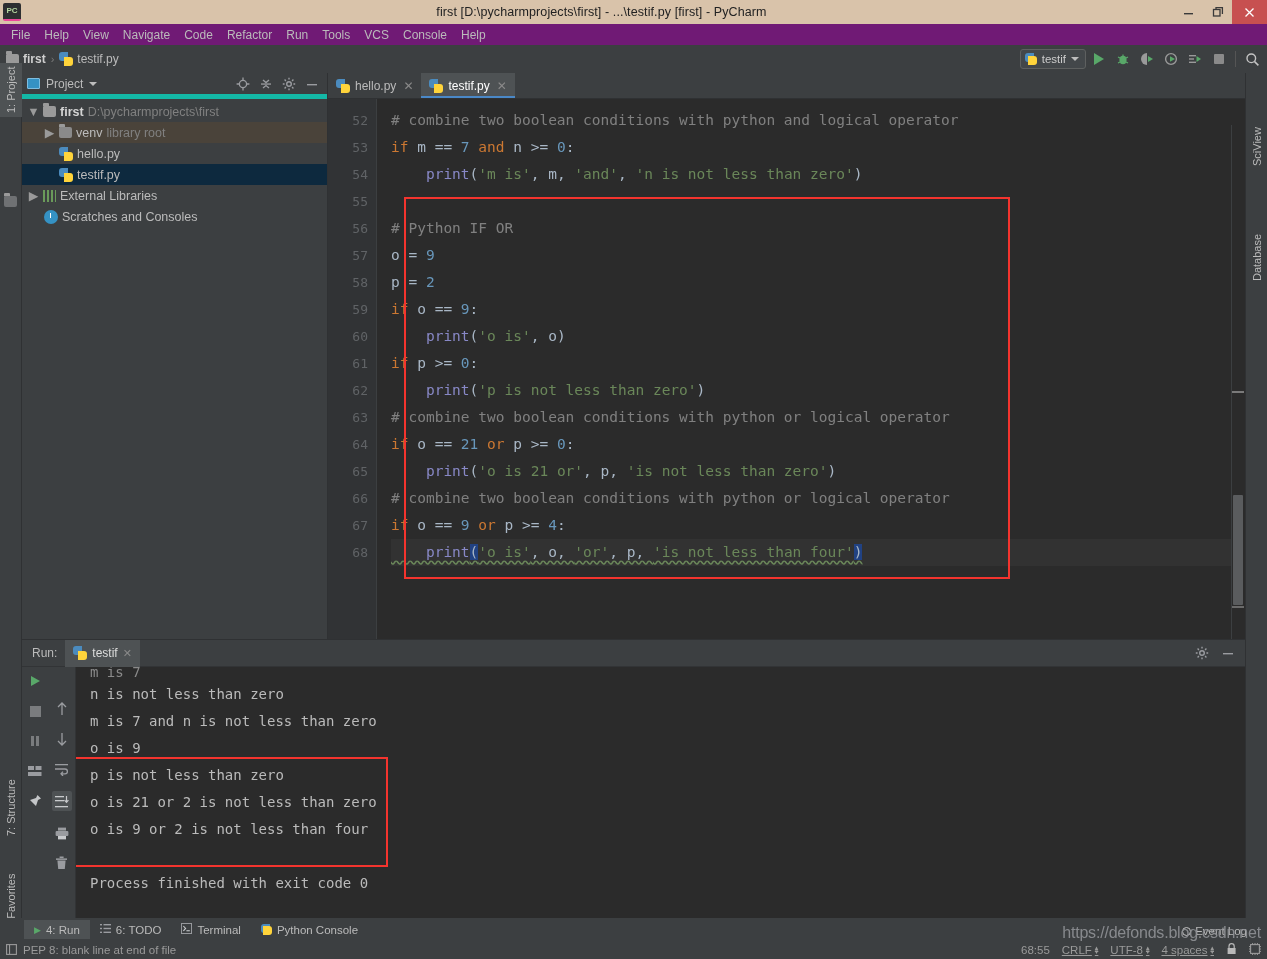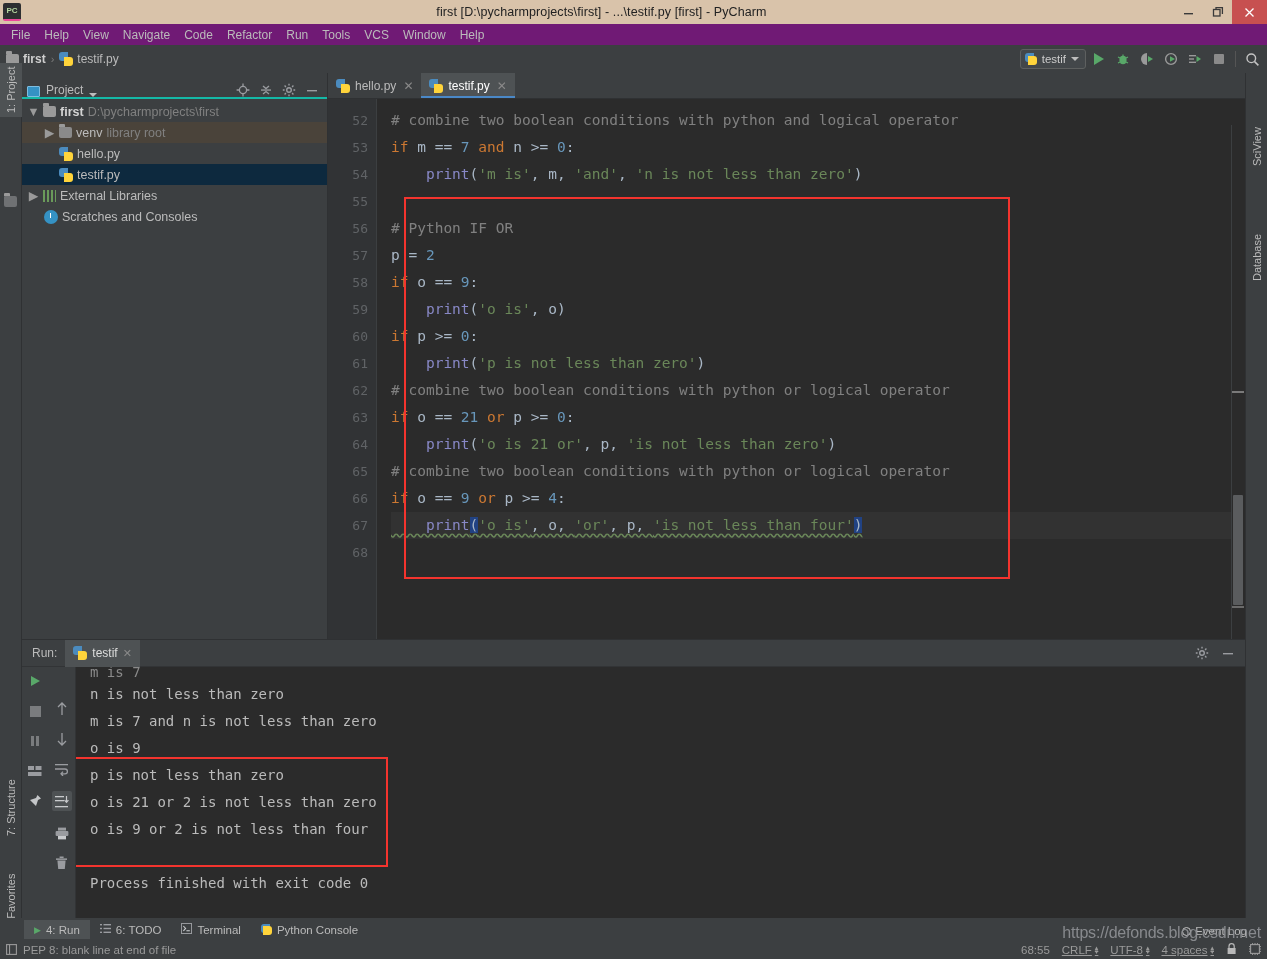--- a/index.html
+++ b/index.html
@@ -125,22 +125,22 @@
     position: absolute; right: 0; top: 73px; width: 22px; height: 845px;
     background: #3c3f41; border-left: 1px solid #2f3133;
   }
 
   
   .projpanel {
     position: absolute; left: 22px; top: 73px; width: 306px; height: 566px;
     background: #3c3f41; border-right: 1px solid #2f3133;
   }
   .proj-header {
-    height: 26px; display: flex; align-items: flex-end; padding: 0 5px; gap: 6px;
-    border-bottom: 2px solid #14b8a6;
+    height: 26px; display: flex; align-items: center; padding: 0 5px; gap: 6px;
+    border-bottom: 5px solid #14b8a6;
   }
   .proj-title { font-size: 12px; color: #bbbbbb; }
   .blue-sq {
     width: 13px; height: 11px; background: #3592c4; border: 1px solid #7ebde0; border-radius: 1px;
   }
   .proj-actions { margin-left: auto; display: flex; align-items: center; gap: 9px; padding-right: 3px; }
   .ic { color: #9a9ca0; display: flex; align-items: center; justify-content: center; }
 
   .tree { padding-top: 2px; font-size: 12.5px; color: #bbbbbb; }
   .trow {
@@ -334,21 +334,21 @@
   <div class="menubar">
     <div class="menu-item">File</div>
     <div class="menu-item">Help</div>
     <div class="menu-item">View</div>
     <div class="menu-item">Navigate</div>
     <div class="menu-item">Code</div>
     <div class="menu-item">Refactor</div>
     <div class="menu-item">Run</div>
     <div class="menu-item">Tools</div>
     <div class="menu-item">VCS</div>
-    <div class="menu-item">Window</div>
+    <div class="menu-item">Console</div>
     <div class="menu-item">Help</div>
   </div>
 
   <div class="navbar">
     <div class="crumb bold">
       <span class="folder-ico"></span>
       <span class="label">first</span>
     </div>
     <span class="crumb-sep">›</span>
     <div class="crumb">
@@ -544,20 +544,21 @@
         <div class="cl"><span class="c-com"># combine two boolean conditions with python and logical operator</span></div>
 
         <div class="cl"><span class="c-kw">if</span><span class="c-op"> m == </span><span class="c-num">7</span><span class="c-op"> </span><span class="c-kw">and</span><span class="c-op"> n &gt;= </span><span class="c-num">0</span><span class="c-op">:</span></div>
 
         <div class="cl"><span class="c-op">    </span><span class="c-fn">print</span><span class="c-op">(</span><span class="c-str">'m is'</span><span class="c-op">, m, </span><span class="c-str">'and'</span><span class="c-op">, </span><span class="c-str">'n is not less than zero'</span><span class="c-op">)</span></div>
 
         <div class="cl"></div>
 
         <div class="cl"><span class="c-com"># Python IF OR</span></div>
 
+        <div class="cl"><span class="c-op">o = </span><span class="c-num">9</span></div>
 
         <div class="cl"><span class="c-op">p = </span><span class="c-num">2</span></div>
 
         <div class="cl"><span class="c-kw">if</span><span class="c-op"> o == </span><span class="c-num">9</span><span class="c-op">:</span></div>
 
         <div class="cl"><span class="c-op">    </span><span class="c-fn">print</span><span class="c-op">(</span><span class="c-str">'o is'</span><span class="c-op">, o)</span></div>
 
         <div class="cl"><span class="c-kw">if</span><span class="c-op"> p &gt;= </span><span class="c-num">0</span><span class="c-op">:</span></div>
 
         <div class="cl"><span class="c-op">    </span><span class="c-fn">print</span><span class="c-op">(</span><span class="c-str">'p is not less than zero'</span><span class="c-op">)</span></div>

